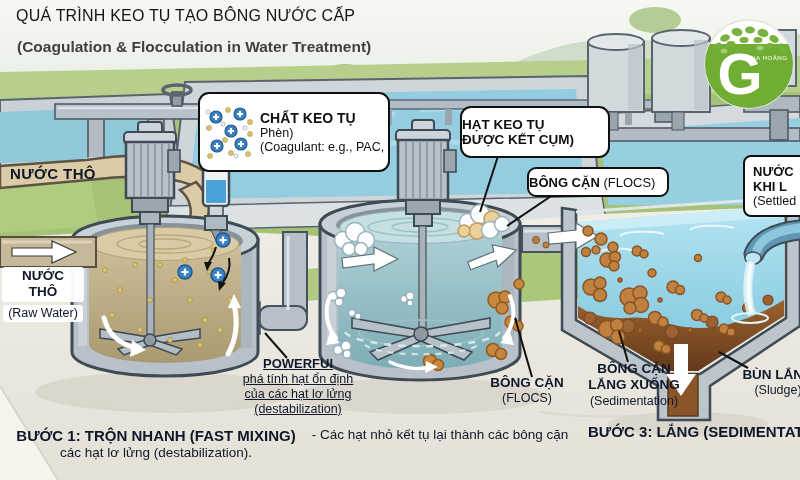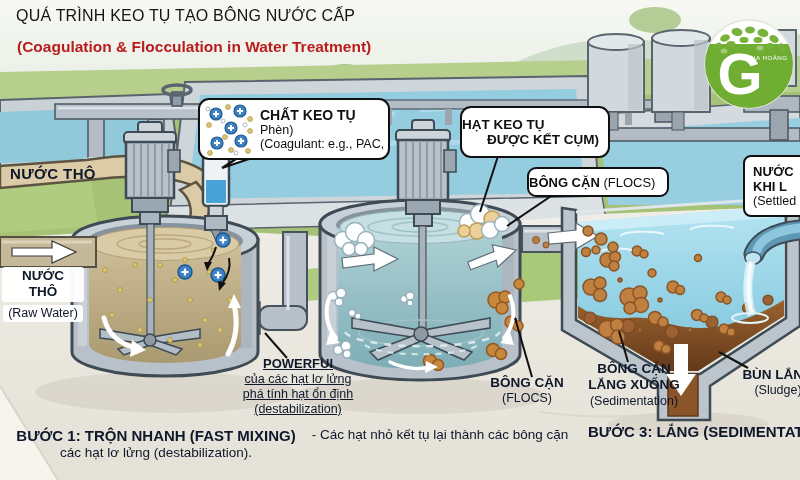--- a/index.html
+++ b/index.html
@@ -6,21 +6,21 @@
   body{
     width:800px;height:480px;position:relative;overflow:hidden;
     font-family:"Liberation Sans","DejaVu Sans",sans-serif;
     background:#eef1ea;
   }
   svg{display:block;}
   #scene{position:absolute;left:0;top:0;z-index:0;}
   .lbl{position:absolute;color:#0f172a;text-align:center;z-index:10;line-height:1.22;}
   .b{font-weight:bold;}
   .title-main{left:16px;top:6px;width:560px;font-size:16px;font-weight:normal;color:#141414;text-align:left;letter-spacing:.2px;}
-  .title-sub{left:17px;top:38px;width:560px;font-size:15.5px;font-weight:600;color:#b91c1c;text-align:left;}
+  .title-sub{left:17px;top:38px;width:560px;font-size:15.5px;font-weight:600;color:#404040;text-align:left;}
   .callout{
     position:absolute;background:#fff;border:2.5px solid #101010;border-radius:11px;
     z-index:10;color:#101010;display:flex;align-items:center;justify-content:center;
     box-sizing:border-box;
   }
   .callout .inner{width:100%;}
   .small{font-size:12.5px;}
   .whitebox{background:rgba(255,255,255,.96);border-radius:3px;padding:1px 5px;}
 </style>
 </head>
@@ -422,21 +422,21 @@
     <line x1="287" y1="358" x2="265" y2="333"></line>
     <line x1="532" y1="377" x2="515" y2="318"></line>
     <line x1="628" y1="362" x2="619" y2="331"></line>
     <line x1="748" y1="368" x2="719" y2="352"></line>
   </g>
 </svg>
 
 <div class="lbl title-main">QUÁ TRÌNH KEO TỤ TẠO BÔNG NƯỚC CẤP</div>
 <div class="lbl title-sub">(Coagulation &amp; Flocculation in Water Treatment)</div>
 
-<div class="callout" style="left:198px;top:92px;width:192px;height:62px;margin-top:6px;">
+<div class="callout" style="left:198px;top:92px;width:192px;height:80px;">
   <svg width="52" height="56" style="flex:0 0 52px;margin-left:4px;">
     <g fill="#3f82c4" stroke="#1c578f" stroke-width="1.2">
       <circle cx="12" cy="13" r="6"></circle>
         <circle cx="36" cy="10" r="6"></circle>
         <circle cx="27" cy="27" r="6"></circle>
       <circle cx="13" cy="42" r="6"></circle>
         <circle cx="37" cy="40" r="6"></circle>
     </g>
     <g stroke="#fff" stroke-width="2">
       <path d="M9,13 H15 M12,10 V16"></path>
@@ -465,21 +465,21 @@
   <div class="inner" style="text-align:left;padding-left:4px;">
     <div class="b" style="font-size:14px;">CHẤT KEO TỤ</div>
     <div class="small">Phèn)</div>
     <div class="small">(Coagulant: e.g., PAC,</div>
   </div>
 </div>
 
 <div class="callout" style="left:460px;top:106px;width:150px;height:52px;">
   <div class="inner">
     <div class="b" style="font-size:13.5px;">HẠT KEO TỤ</div>
-    <div class="b" style="font-size:13.5px;padding-left:25px;">ĐƯỢC KẾT CỤM)</div>
+    <div class="b" style="font-size:13.5px;">ĐƯỢC KẾT CỤM)</div>
   </div>
 </div>
 
 <div class="callout" style="left:527px;top:167px;width:142px;height:30px;border-radius:9px;">
   <div class="inner" style="font-size:13px;white-space:nowrap;">
     <span class="b">BÔNG CẶN</span>
     <span>(FLOCS)</span>
   </div>
 </div>
 
@@ -492,22 +492,22 @@
 </div>
 
 <div class="lbl b" style="left:10px;top:165px;width:100px;font-size:15px;letter-spacing:.4px;text-align:left;">NƯỚC THÔ</div>
 <div class="lbl" style="left:2px;top:267px;width:82px;">
   <div class="whitebox b" style="font-size:13.5px;display:inline-block;">NƯỚC THÔ</div><br>
   <div class="whitebox" style="font-size:12.5px;display:inline-block;margin-top:1px;">(Raw Water)</div>
 </div>
 
 <div class="lbl" style="left:212px;top:356px;width:172px;font-size:12.5px;text-decoration:underline;">
   <div class="b" style="font-size:13px;">POWERFUl</div>
+  <div>phá tính hạt ổn định</div>
   <div>của các hạt lơ lửng</div>
-  <div>phá tính hạt ổn định</div>
   <div>(destabilization)</div>
 </div>
 
 <div class="lbl" style="left:468px;top:375px;width:118px;">
   <div class="b" style="font-size:13.5px;">BÔNG CẶN</div>
   <div style="font-size:12.5px;">(FLOCS)</div>
 </div>
 
 <div class="lbl" style="left:576px;top:361px;width:116px;">
   <div class="b" style="font-size:13.5px;">BÔNG CẶN</div>

